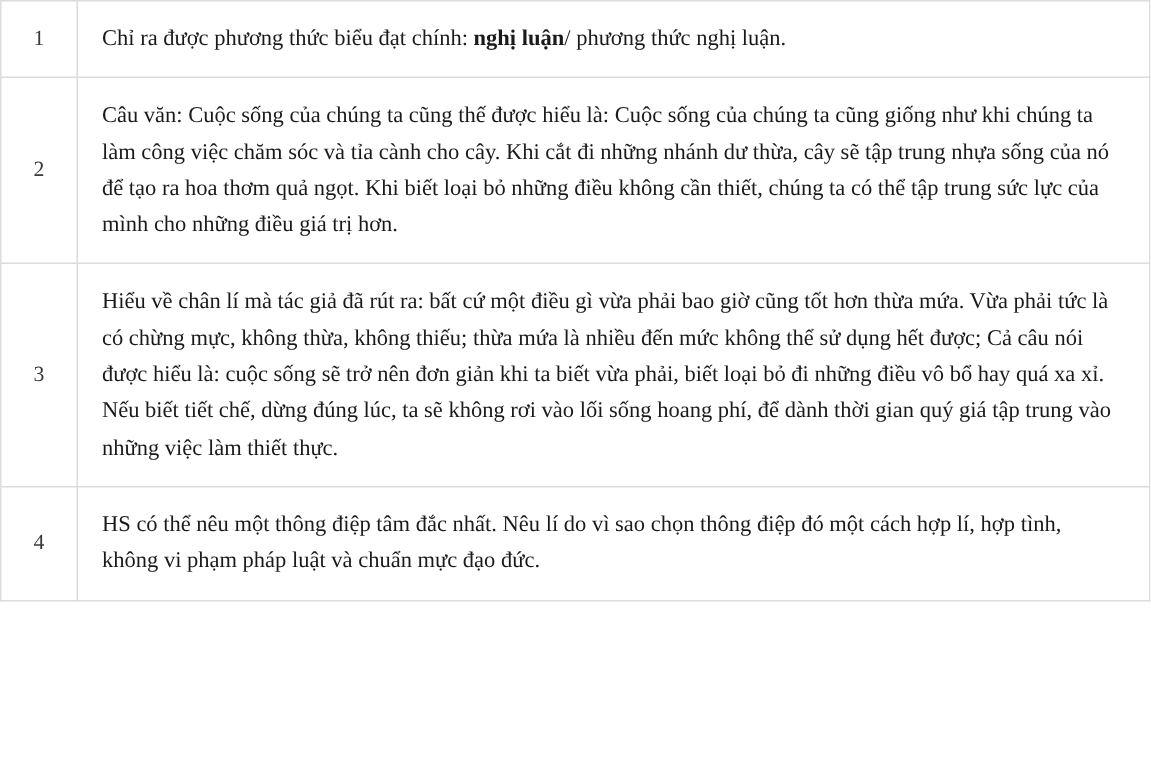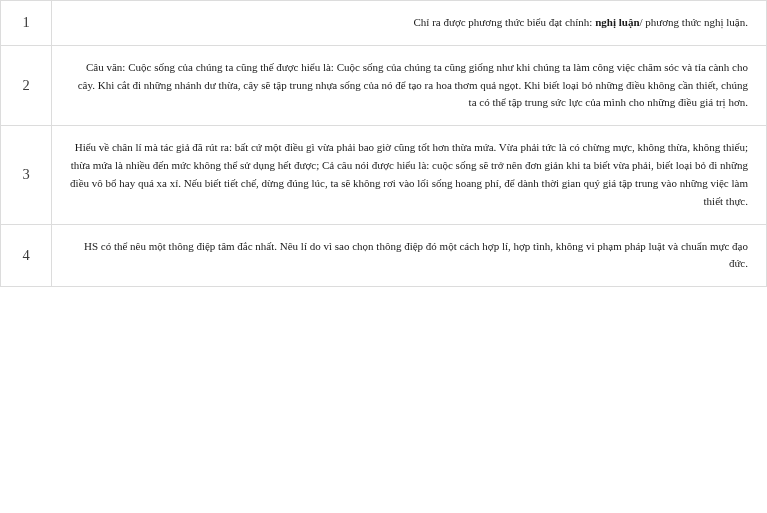--- a/index.html
+++ b/index.html
@@ -26,23 +26,23 @@
   }
   td.num-cell {
     width: 46px;
     text-align: center;
     font-size: 14.5px;
     color: #3a3a3a;
     padding: 6px 2px;
   }
   td.text-cell {
     padding: 13px 18px 13px 16px;
-    font-size: 11px;
+    font-size: 15px;
     line-height: 1.62;
-    text-align: right;
+    text-align: left;
     vertical-align: middle;
   }
   .row-1 td { border-top: 1px solid #dcdcdc; }
   .bold { font-weight: bold; }
   
   table.answer-table tr td:first-child { border-left: 1px solid #dcdcdc; }
   table.answer-table tr td:last-child { border-right: 1px solid #dcdcdc; }
 </style>
 </head>
 <body>

